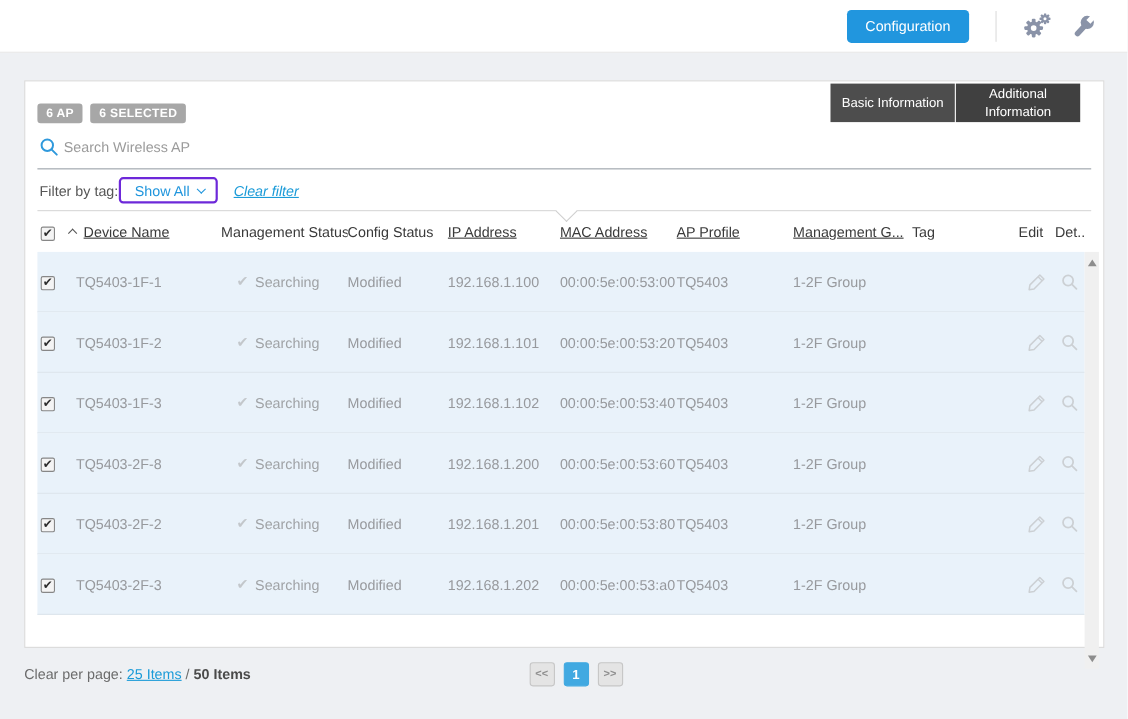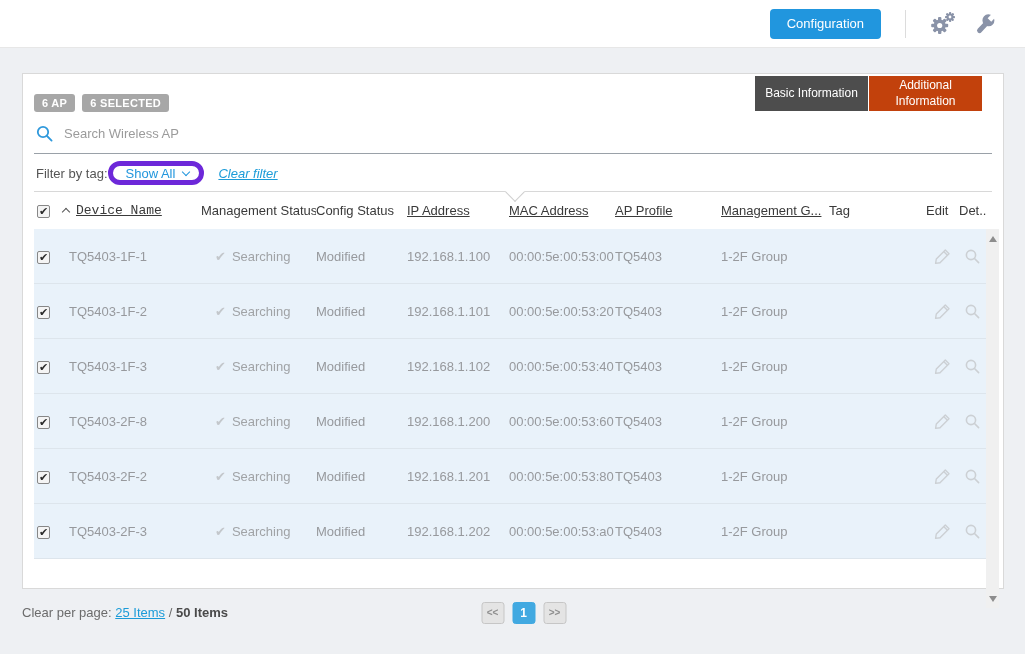--- a/index.html
+++ b/index.html
@@ -38,40 +38,40 @@
     display:inline-block; background:#a7a7a7; color:#fff; font-size:11px; font-weight:bold;
     padding:3px 8px; border-radius:3px; margin-right:7px; letter-spacing:.3px;
   }
   .tabs { position:absolute; top:2px; right:21px; display:flex; gap:1px; }
   .tab {
     width:113px; min-height:33px; color:#fff; font-size:12px; line-height:1.3;
     display:flex; align-items:center; justify-content:center; text-align:center;
     cursor:pointer; padding:2px 6px;
   }
   .tab.active { background:#4d4d4d; }
-  .tab.inactive { background:#c2410c; }
+  .tab.inactive { background:#404040; }
   
   .search-row {
-    margin:0 11px; display:flex; align-items:center; gap:11px;
+    margin:0 11px; display:flex; align-items:center; gap:5px;
     padding:13px 2px 11px 2px; border-bottom:1px solid #9aa1a8;
   }
   .search-input {
     border:none; outline:none; flex:1; font-size:13px; color:#555;
     font-family:inherit; background:transparent;
   }
   .search-input::placeholder { color:#9b9b9b; }
   
   .filter-row {
     margin:0 11px; display:flex; align-items:center;
     padding:7px 2px 6px 2px; border-bottom:1px solid #d8d8d8; position:relative;
   }
   .filter-label { color:#555; }
   .tag-dropdown {
-    display:inline-flex; align-items:center; gap:8px; border:5px solid #6d28d9;
-    border-radius:12px; height:24px; padding:0 10px 0 13px; color:#2196dd; cursor:pointer;
+    display:inline-flex; align-items:center; gap:8px; border:2px solid #6d28d9;
+    border-radius:4px; height:24px; padding:0 10px 0 13px; color:#2196dd; cursor:pointer;
     background:#fff;
   }
   .chev-down {
     width:6px; height:6px; border-right:1.5px solid #2196dd; border-bottom:1.5px solid #2196dd;
     transform:rotate(45deg); margin-top:-3px;
   }
   .clear-filter { color:#1b9bd8; text-decoration:underline; margin-left:14px; cursor:pointer;font-style:italic; }
   .notch {
     position:absolute; left:474px; bottom:-8px; width:14px; height:14px; background:#fff;
     border-right:1px solid #cfcfcf; border-bottom:1px solid #cfcfcf;
@@ -193,21 +193,21 @@
         <span class="chev-down"></span>
       </span>
       <span class="clear-filter">Clear filter</span>
       <span class="notch"></span>
     </div>
 
     <div class="grid-row table-header">
       <span class="hcell">
         <span class="checkbox">✔</span>
       </span>
-      <span class="hcell sortable" style="display:flex;align-items:center;font-family:Liberation Mono, monospace;">
+      <span class="hcell sortable" style="display:flex;align-items:center;">
         <span class="sort-caret"></span>
         <span class="col-label">Device Name</span>
       </span>
       <span class="hcell">Management Status</span>
       <span class="hcell">Config Status</span>
       <span class="hcell sortable">
         <span class="col-label">IP Address</span></span>
       <span class="hcell sortable">
         <span class="col-label">MAC Address</span></span>
       <span class="hcell sortable">

